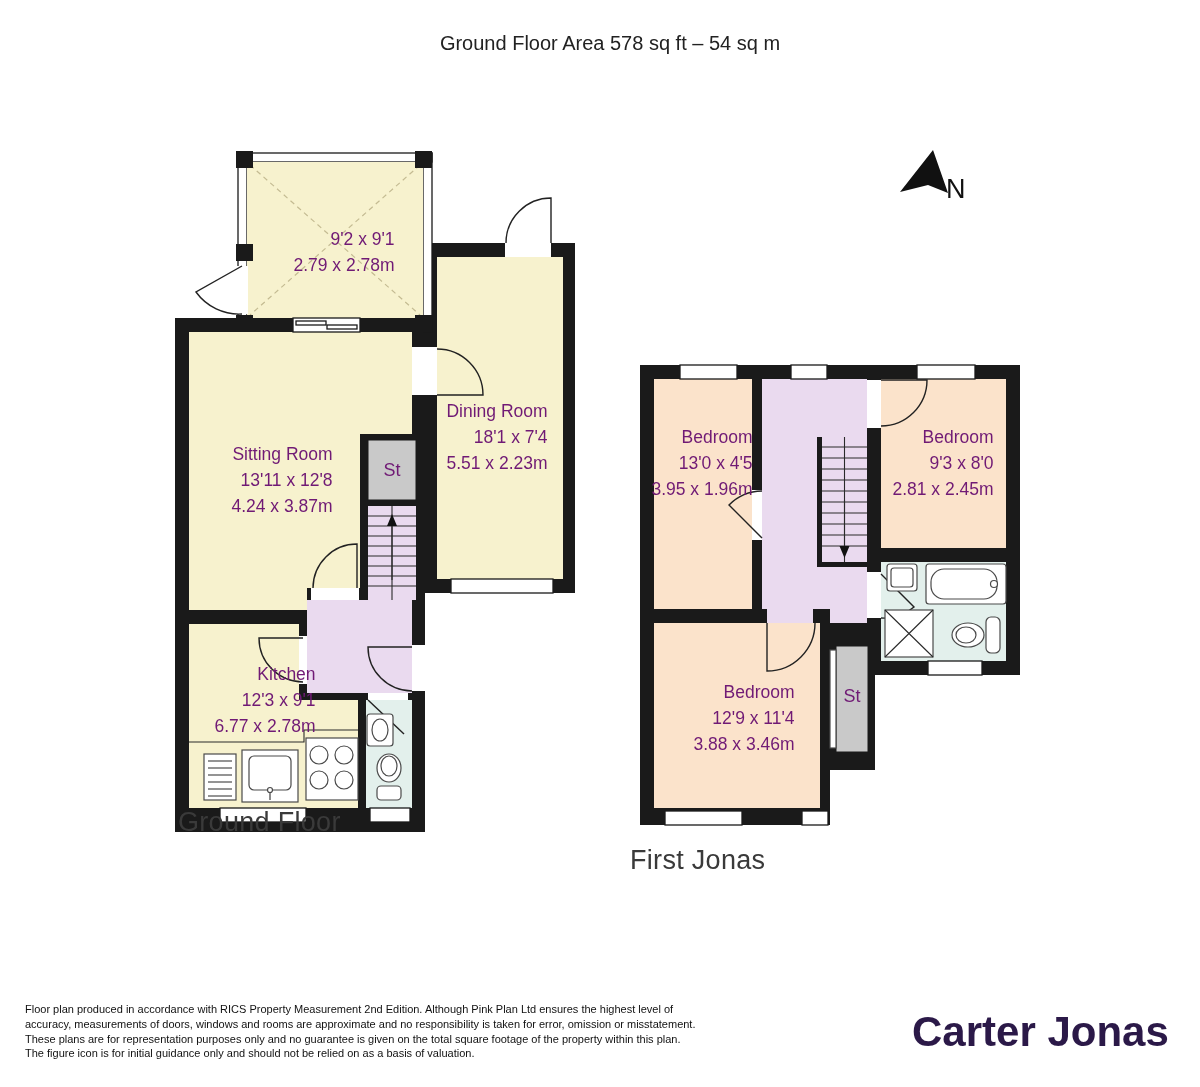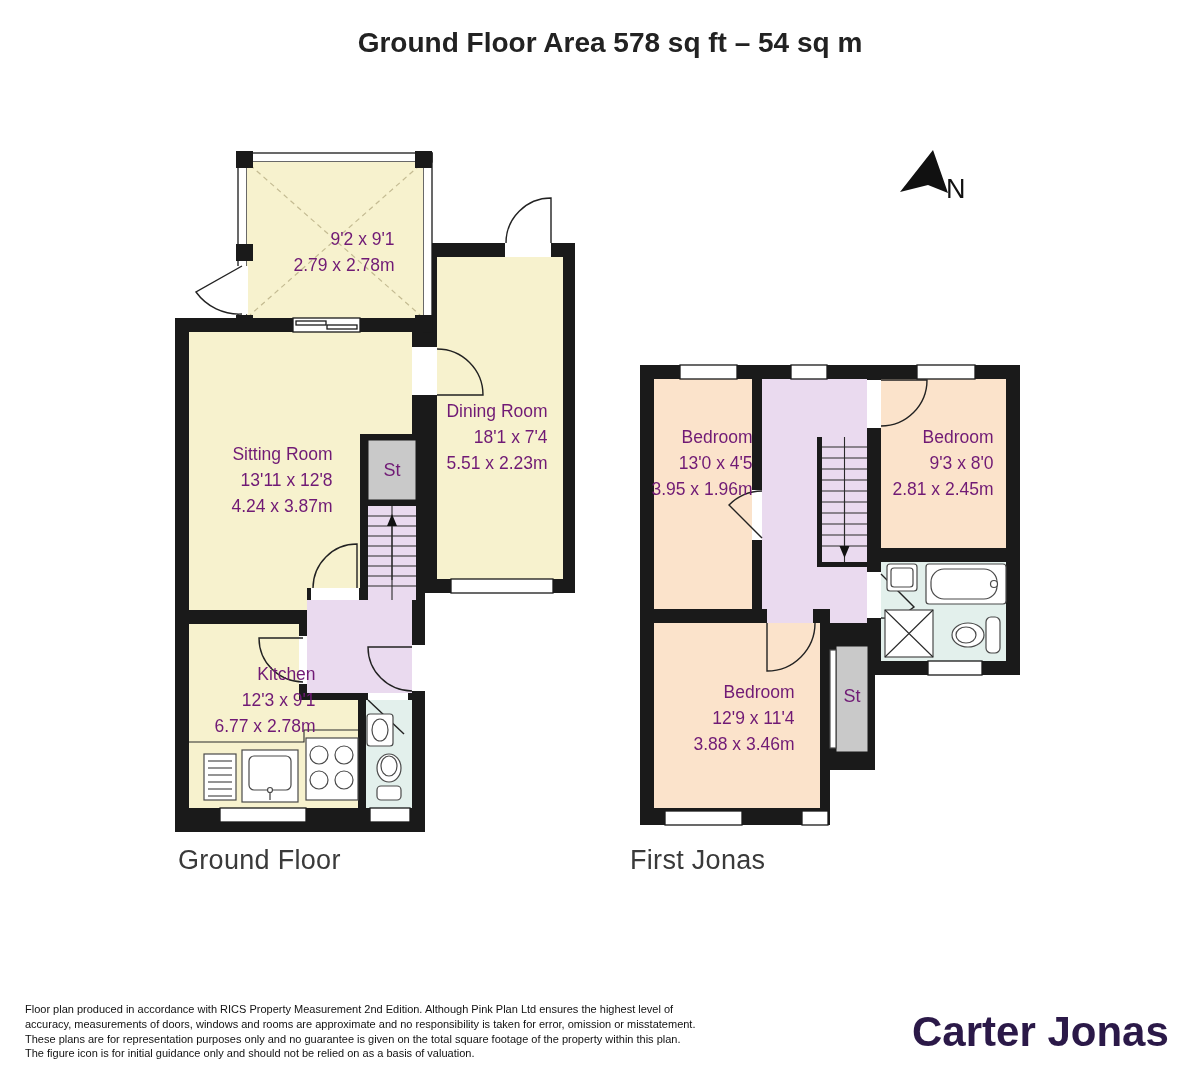--- a/index.html
+++ b/index.html
@@ -11,21 +11,21 @@
     --store-grey:#c9c9c9;
     --brand-purple:#2b1948;
   }
   html,body{margin:0;padding:0;}
   body{
     width:1200px;height:1087px;position:relative;background:#fff;
     font-family:"Liberation Sans",sans-serif;color:#1a1a1a;overflow:hidden;
   }
   .header{position:absolute;top:26px;left:0;width:1200px;text-align:center;}
   .header .l1{font-size:25px;font-weight:700;line-height:34px;}
-  .header .l2,.header .l3{font-size:28px;font-weight:700;line-height:34px;color:#222;margin-left:20px;}
+  .header .l2,.header .l3{font-size:20px;font-weight:400;line-height:34px;color:#222;margin-left:20px;}
   .plan{position:absolute;}
   .wall{fill:var(--wall-black);}
   .cream{fill:var(--room-cream);}
   .peach{fill:var(--room-peach);}
   .lilac{fill:var(--hall-lilac);}
   .blue{fill:var(--bathroom-blue);}
   .grey{fill:var(--store-grey);stroke:#1a1a1a;stroke-width:1;}
   .win{fill:#ffffff;stroke:#1a1a1a;stroke-width:1.3;}
   .door{fill:none;stroke:#222222;stroke-width:1.4;}
   .ln{stroke:#2a2a2a;stroke-width:1.1;fill:none;}
@@ -201,21 +201,21 @@
   <div>Dining Room</div>
   <div>18'1 x 7'4</div>
   <div>5.51 x 2.23m</div>
 </div>
 <div class="room-label" style="left:265px;top:700px">
   <div>Kitchen</div>
   <div>12'3 x 9'1</div>
   <div>6.77 x 2.78m</div>
 </div>
 <div class="room-label st-label" style="left:392px;top:470px">St</div>
-<div class="floor-caption" style="left:178px;top:845px">Ground Floor</div>
+<div class="floor-caption" style="left:178px;top:807px">Ground Floor</div>
 
 <div class="room-label" style="left:702px;top:463px">
   <div>Bedroom</div>
   <div>13'0 x 4'5</div>
   <div>3.95 x 1.96m</div>
 </div>
 <div class="room-label" style="left:943px;top:463px">
   <div>Bedroom</div>
   <div>9'3 x 8'0</div>
   <div>2.81 x 2.45m</div>

